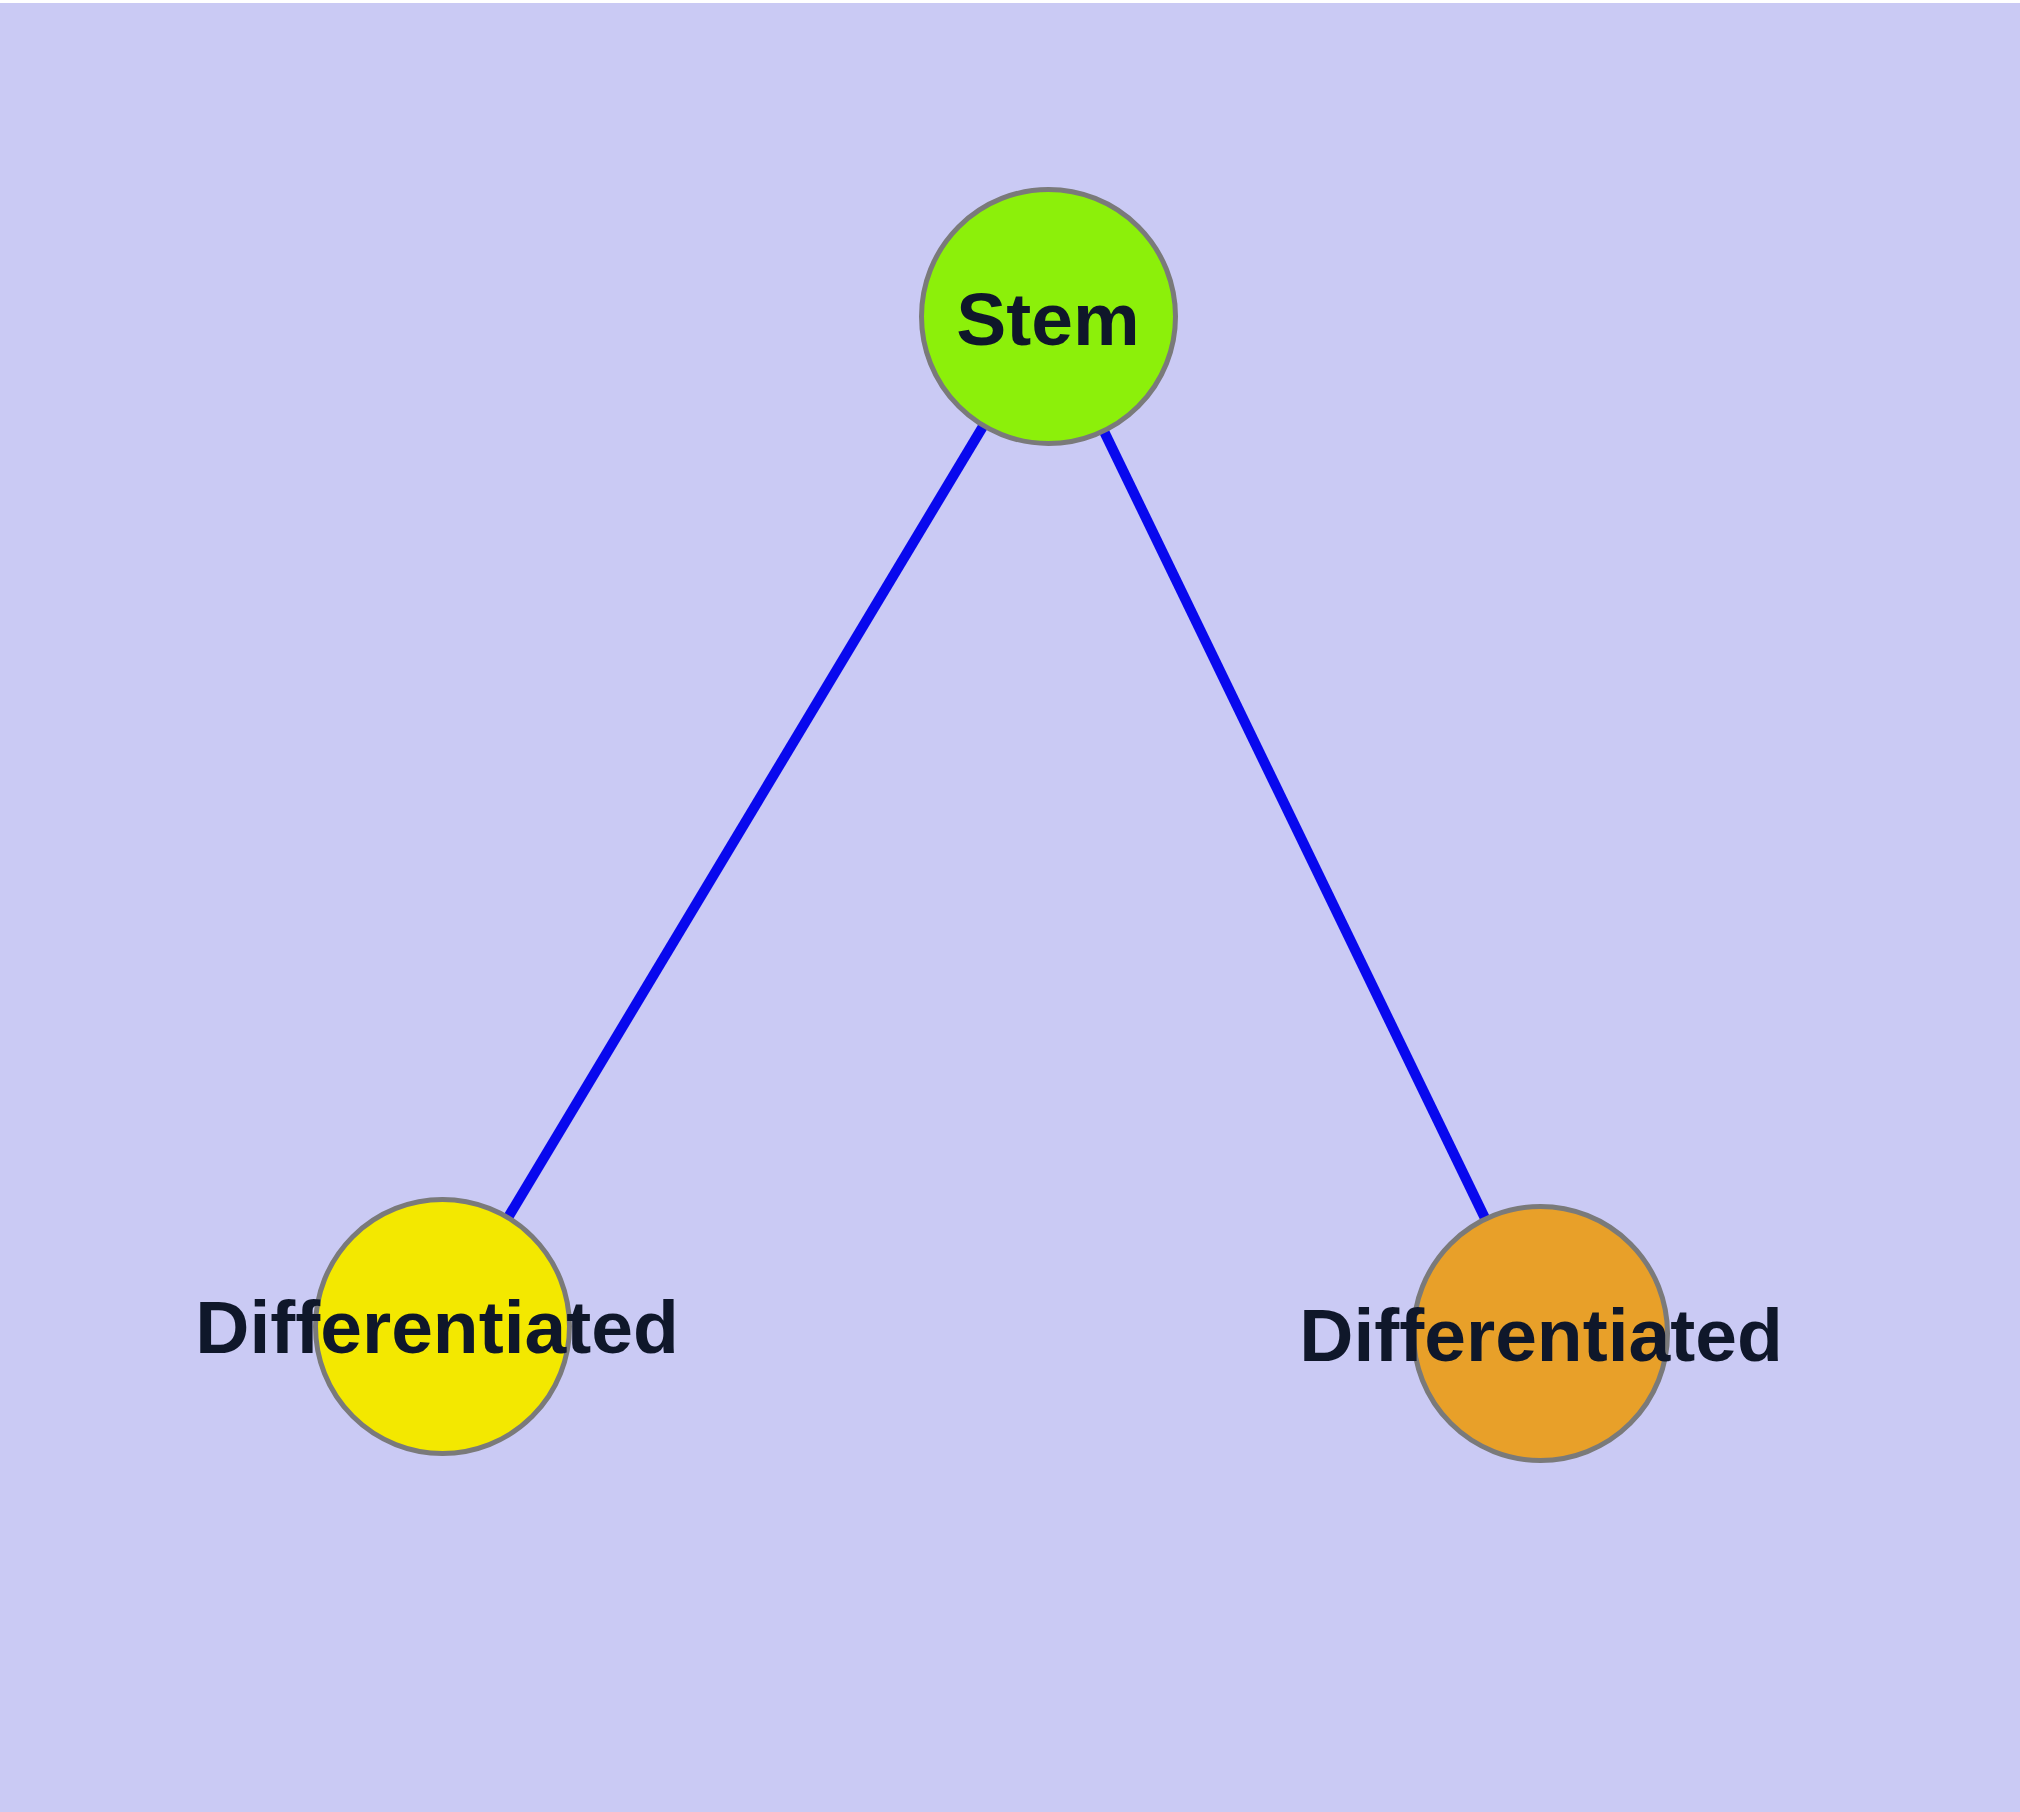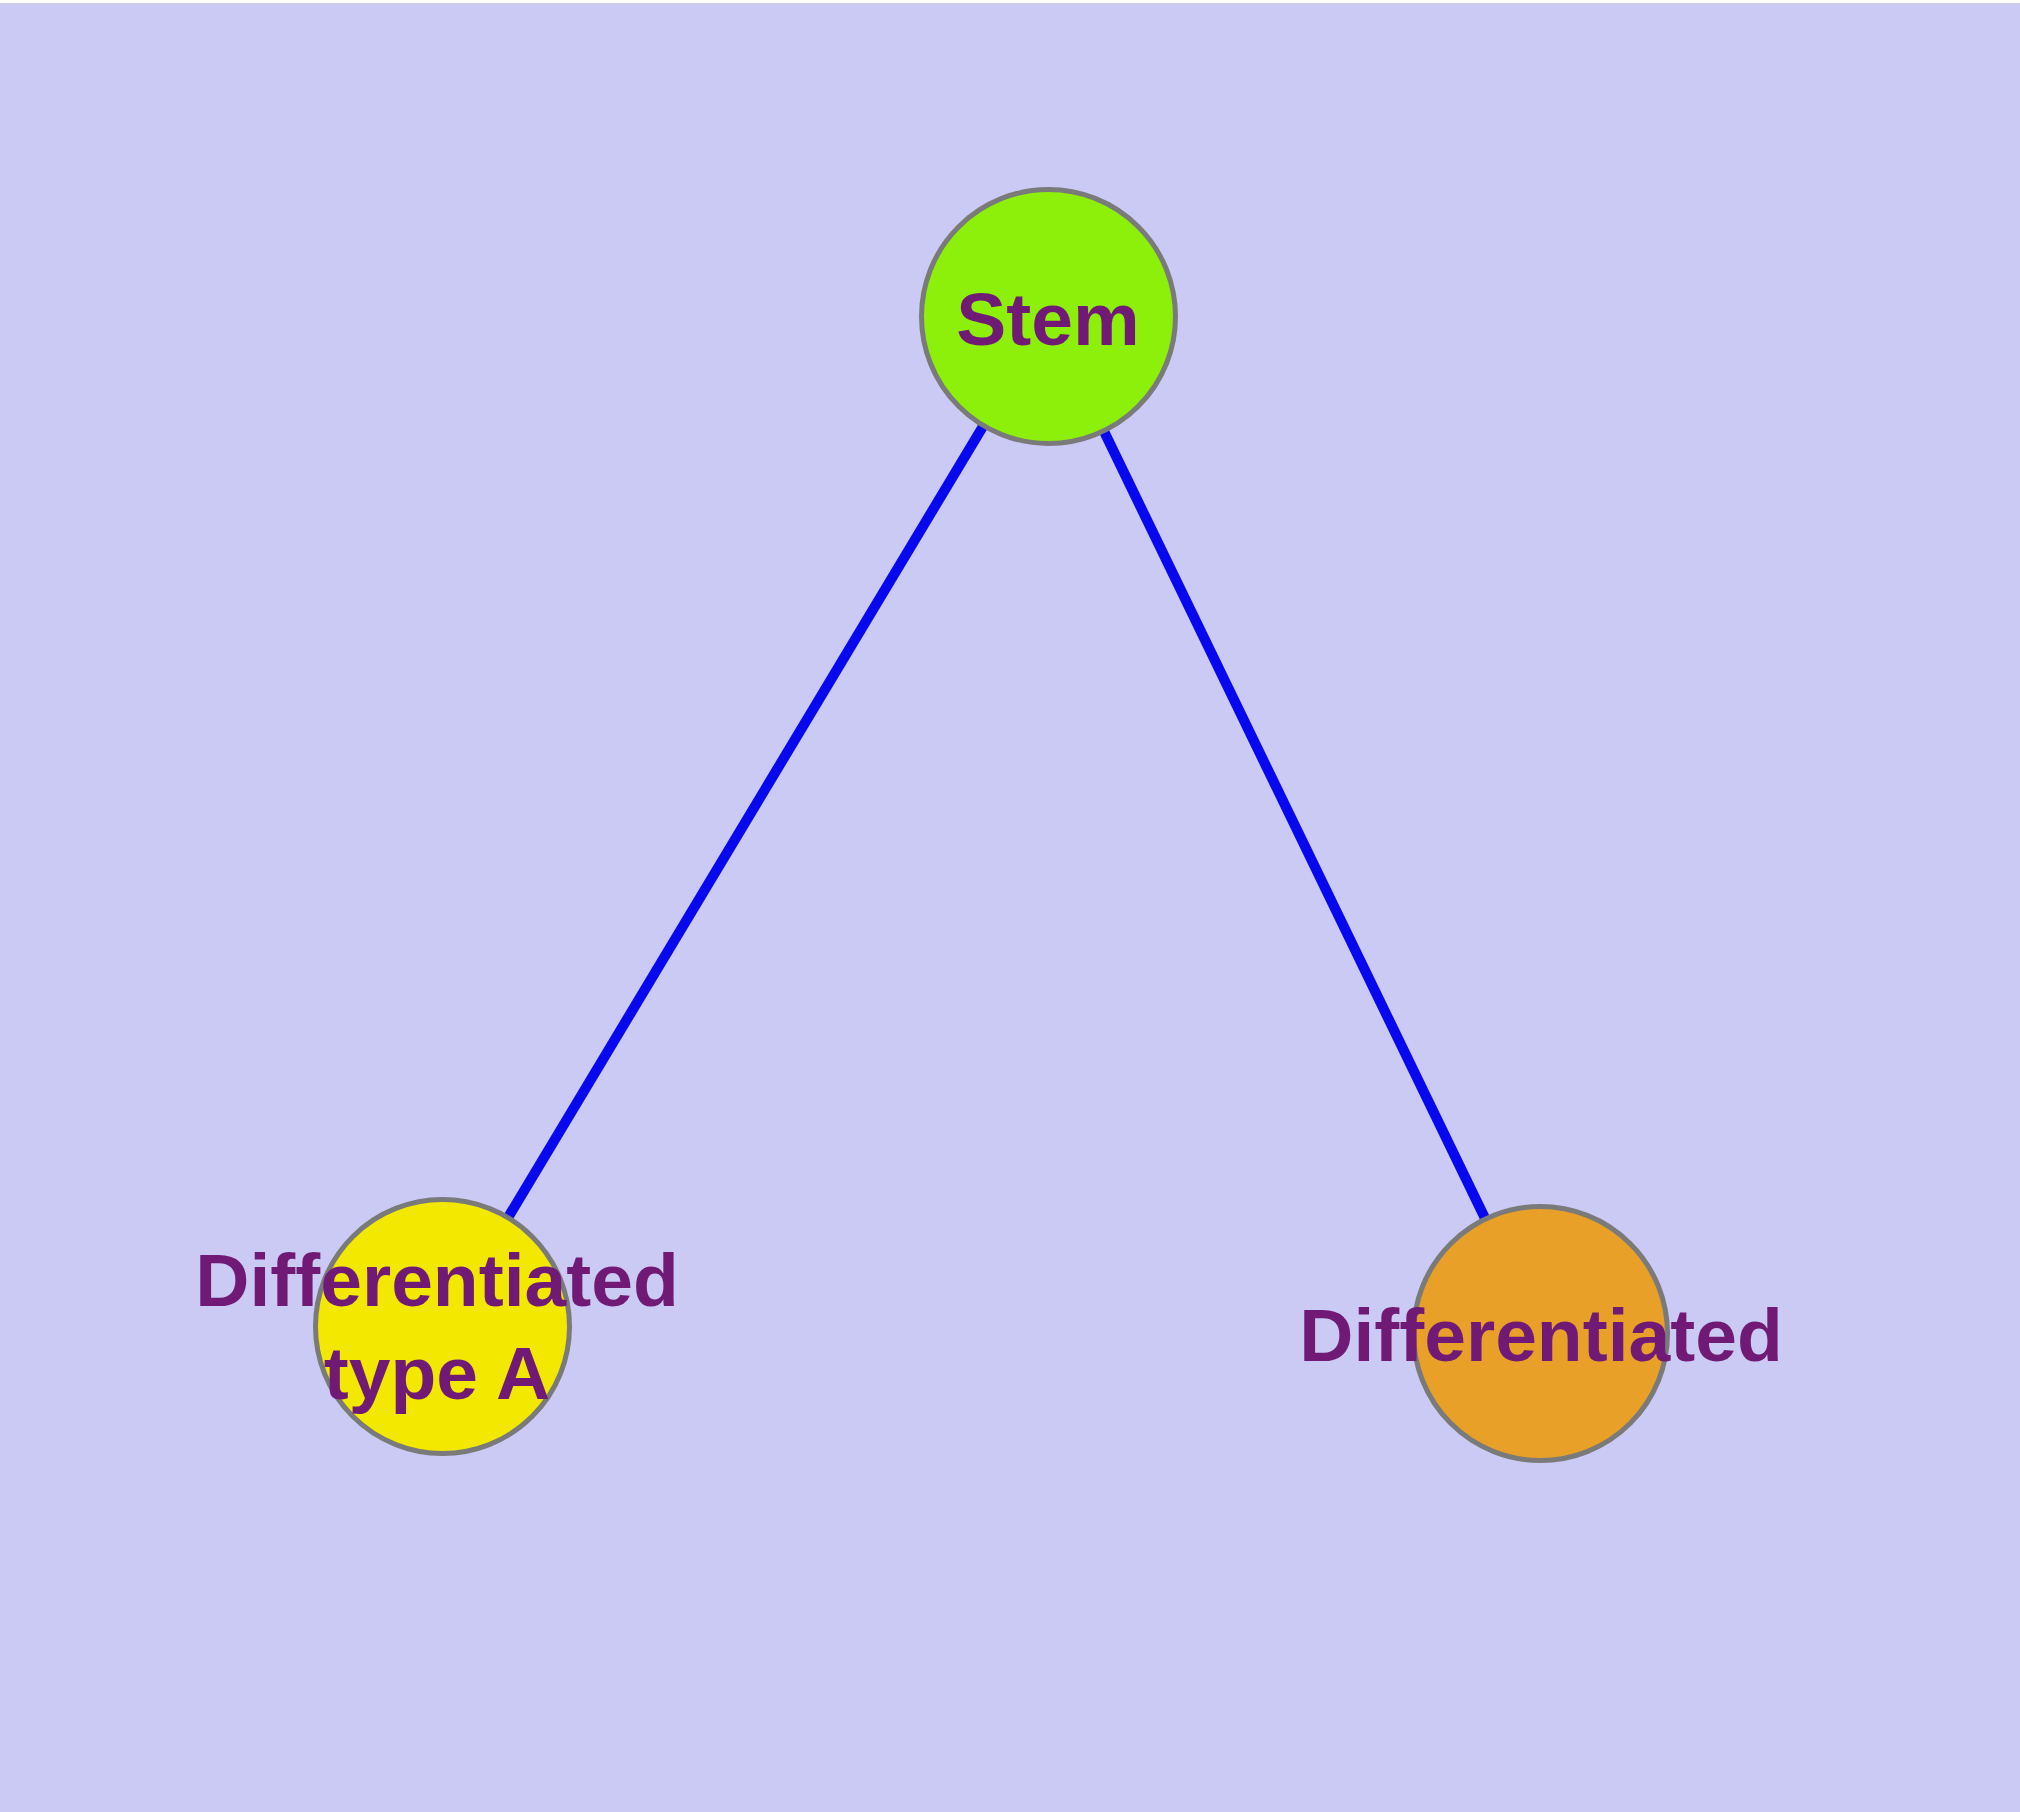--- a/index.html
+++ b/index.html
@@ -41,21 +41,21 @@
     border: 5.1px solid #7a7a7a;
     border-radius: 50%;
   }
   .node-stem   { left: 919px; top: 187px;  background: #8cf00a; }
   .node-type-a { left: 313px;  top: 1197px; background: #f3e800; }
   .node-type-b { left: 1411px; top: 1204px; background: #e8a029; }
   .node-label {
     position: absolute;
     transform: translate(-50%, -50%);
     text-align: center;
-    color: #701a75;
+    color: #0f172a;
     font-weight: bold;
     font-size: 75px;
     line-height: 93px;
     white-space: nowrap;
   }
   .label-stem   { left: 1048px; top: 319px; }
   .label-type-a { left: 437px;  top: 1327px; }
   .label-type-b { left: 1541px; top: 1335px; }
 </style>
 </head>
@@ -71,21 +71,20 @@
   <div class="node node-stem"></div>
   <div class="node node-type-a"></div>
   <div class="node node-type-b"></div>
 
   <div class="node-label label-stem">
     <div>Stem</div>
   </div>
 
   <div class="node-label label-type-a">
     <div>Differentiated</div>
-    <div>type A</div>
   </div>
 
   <div class="node-label label-type-b">
     <div>Differentiated</div>
   </div>
 
   <div class="top-strip"></div>
 </div>
 
 

